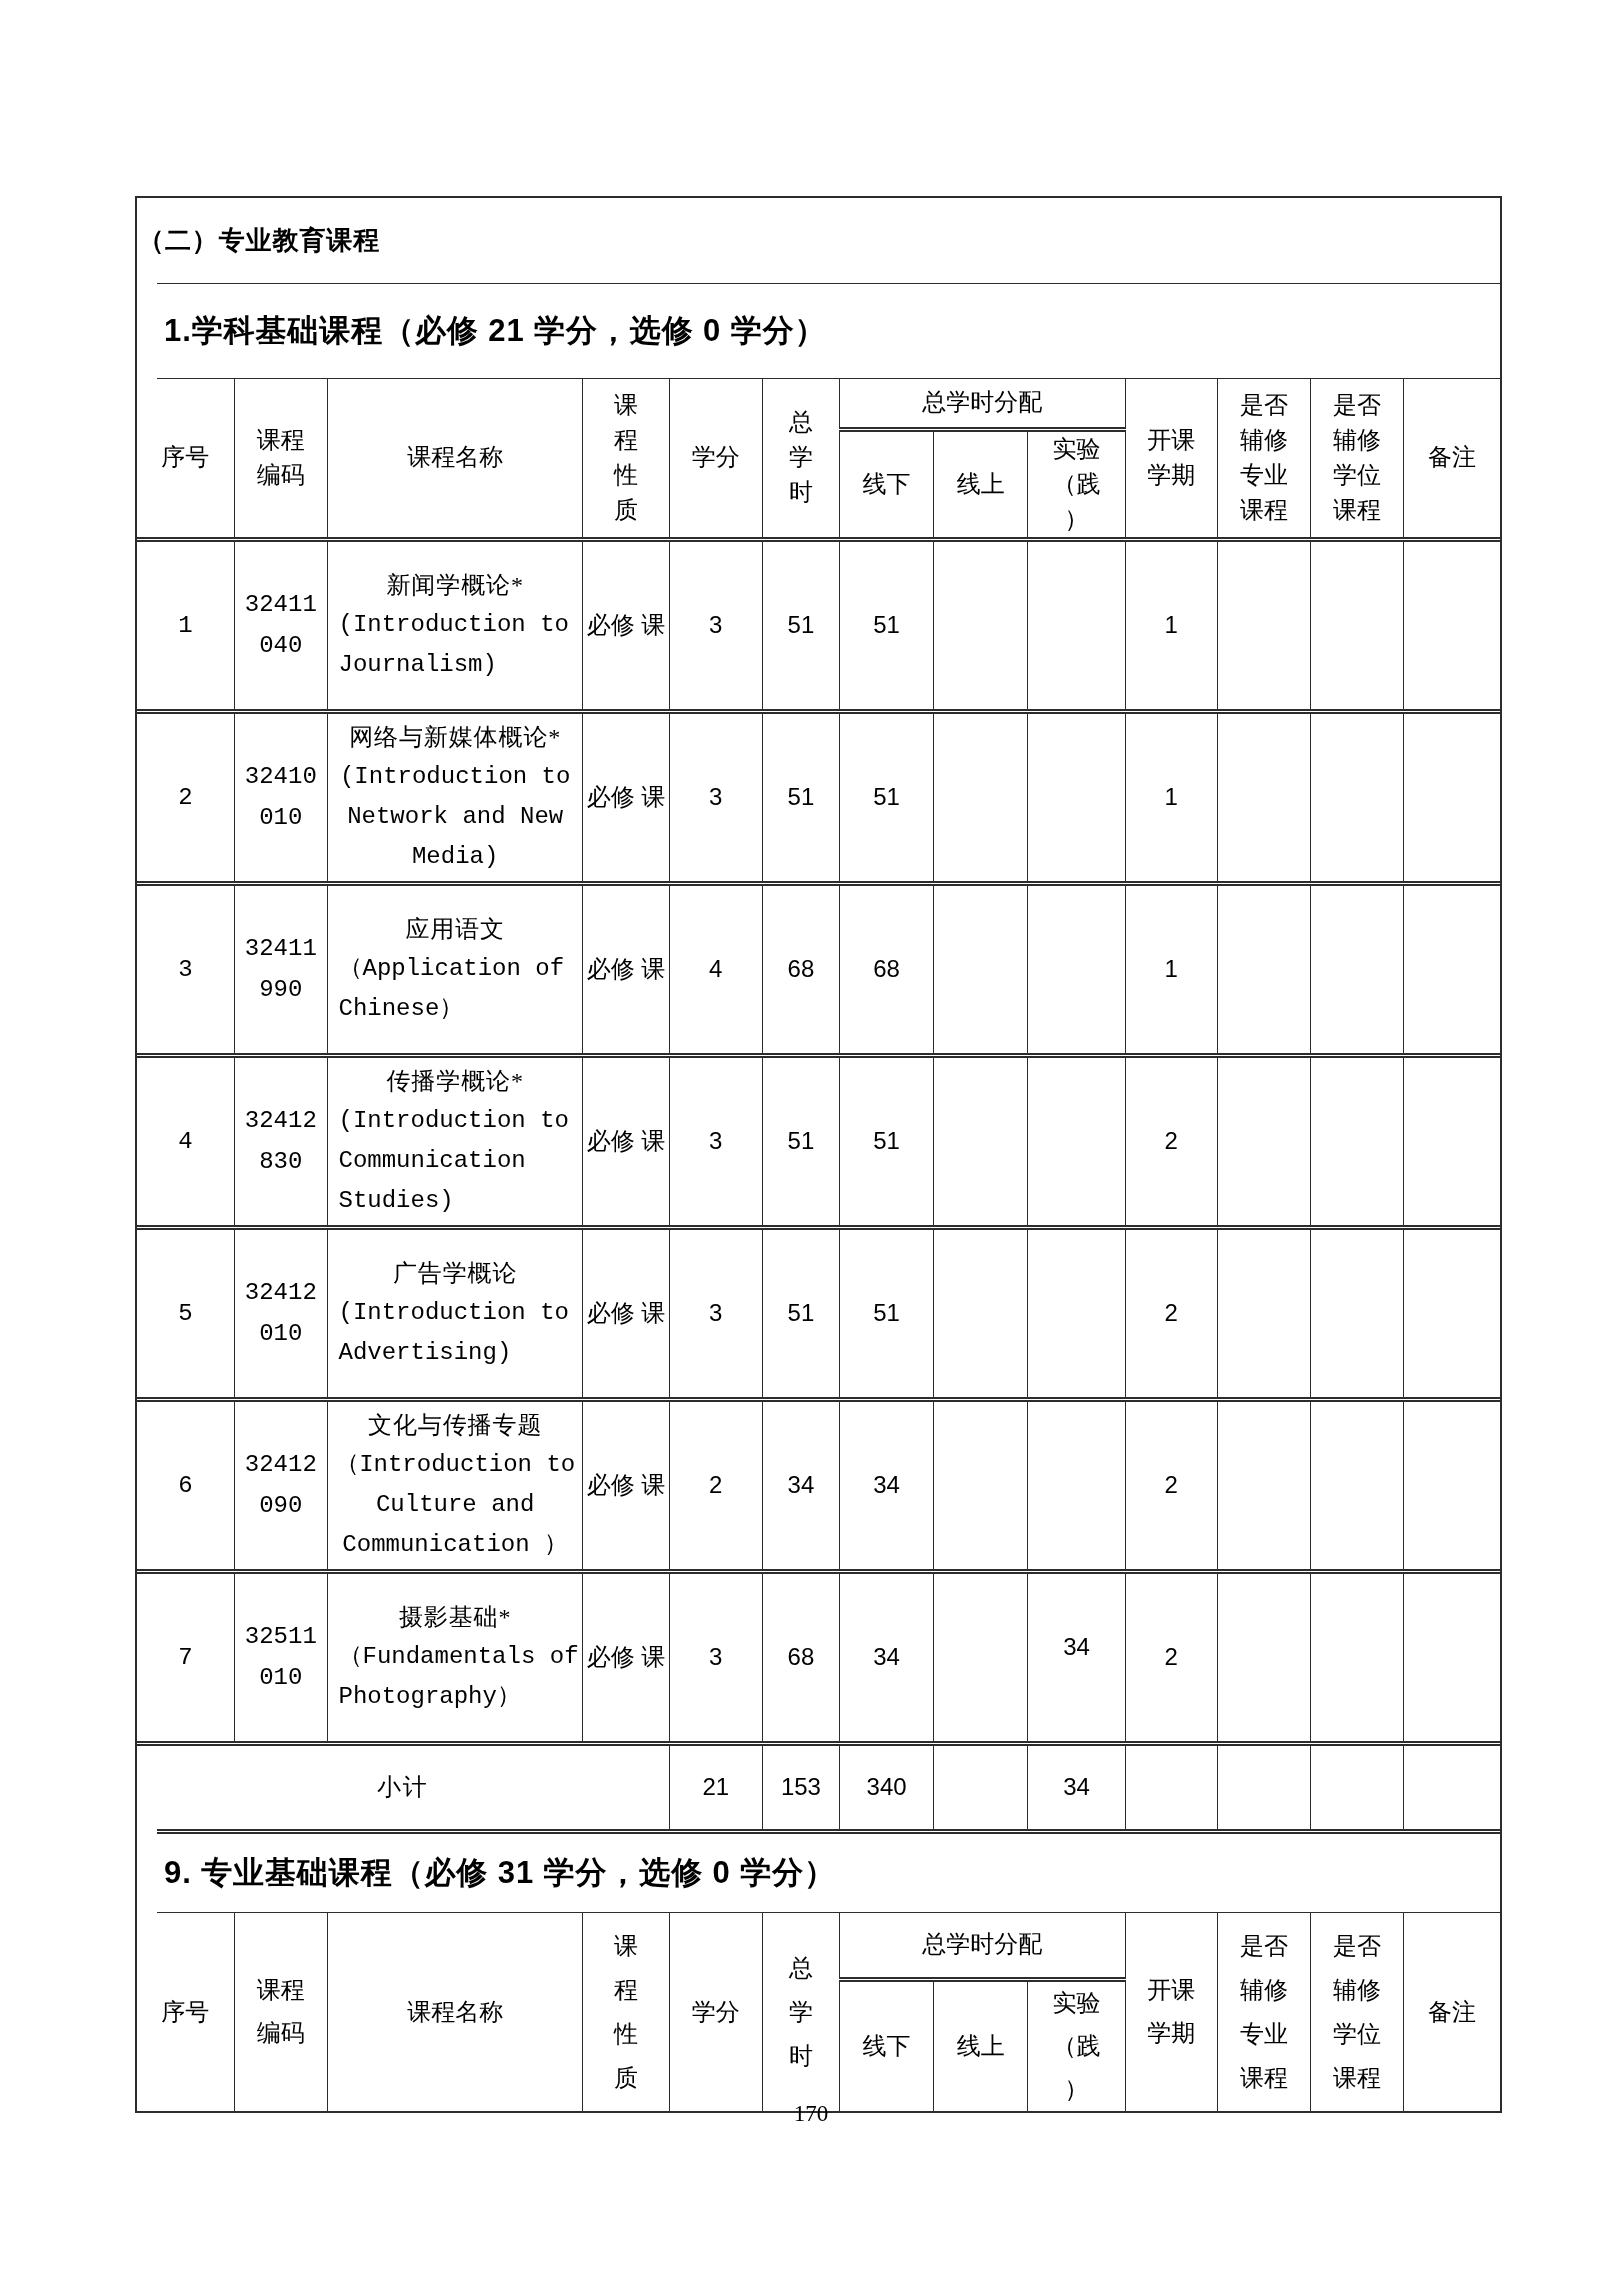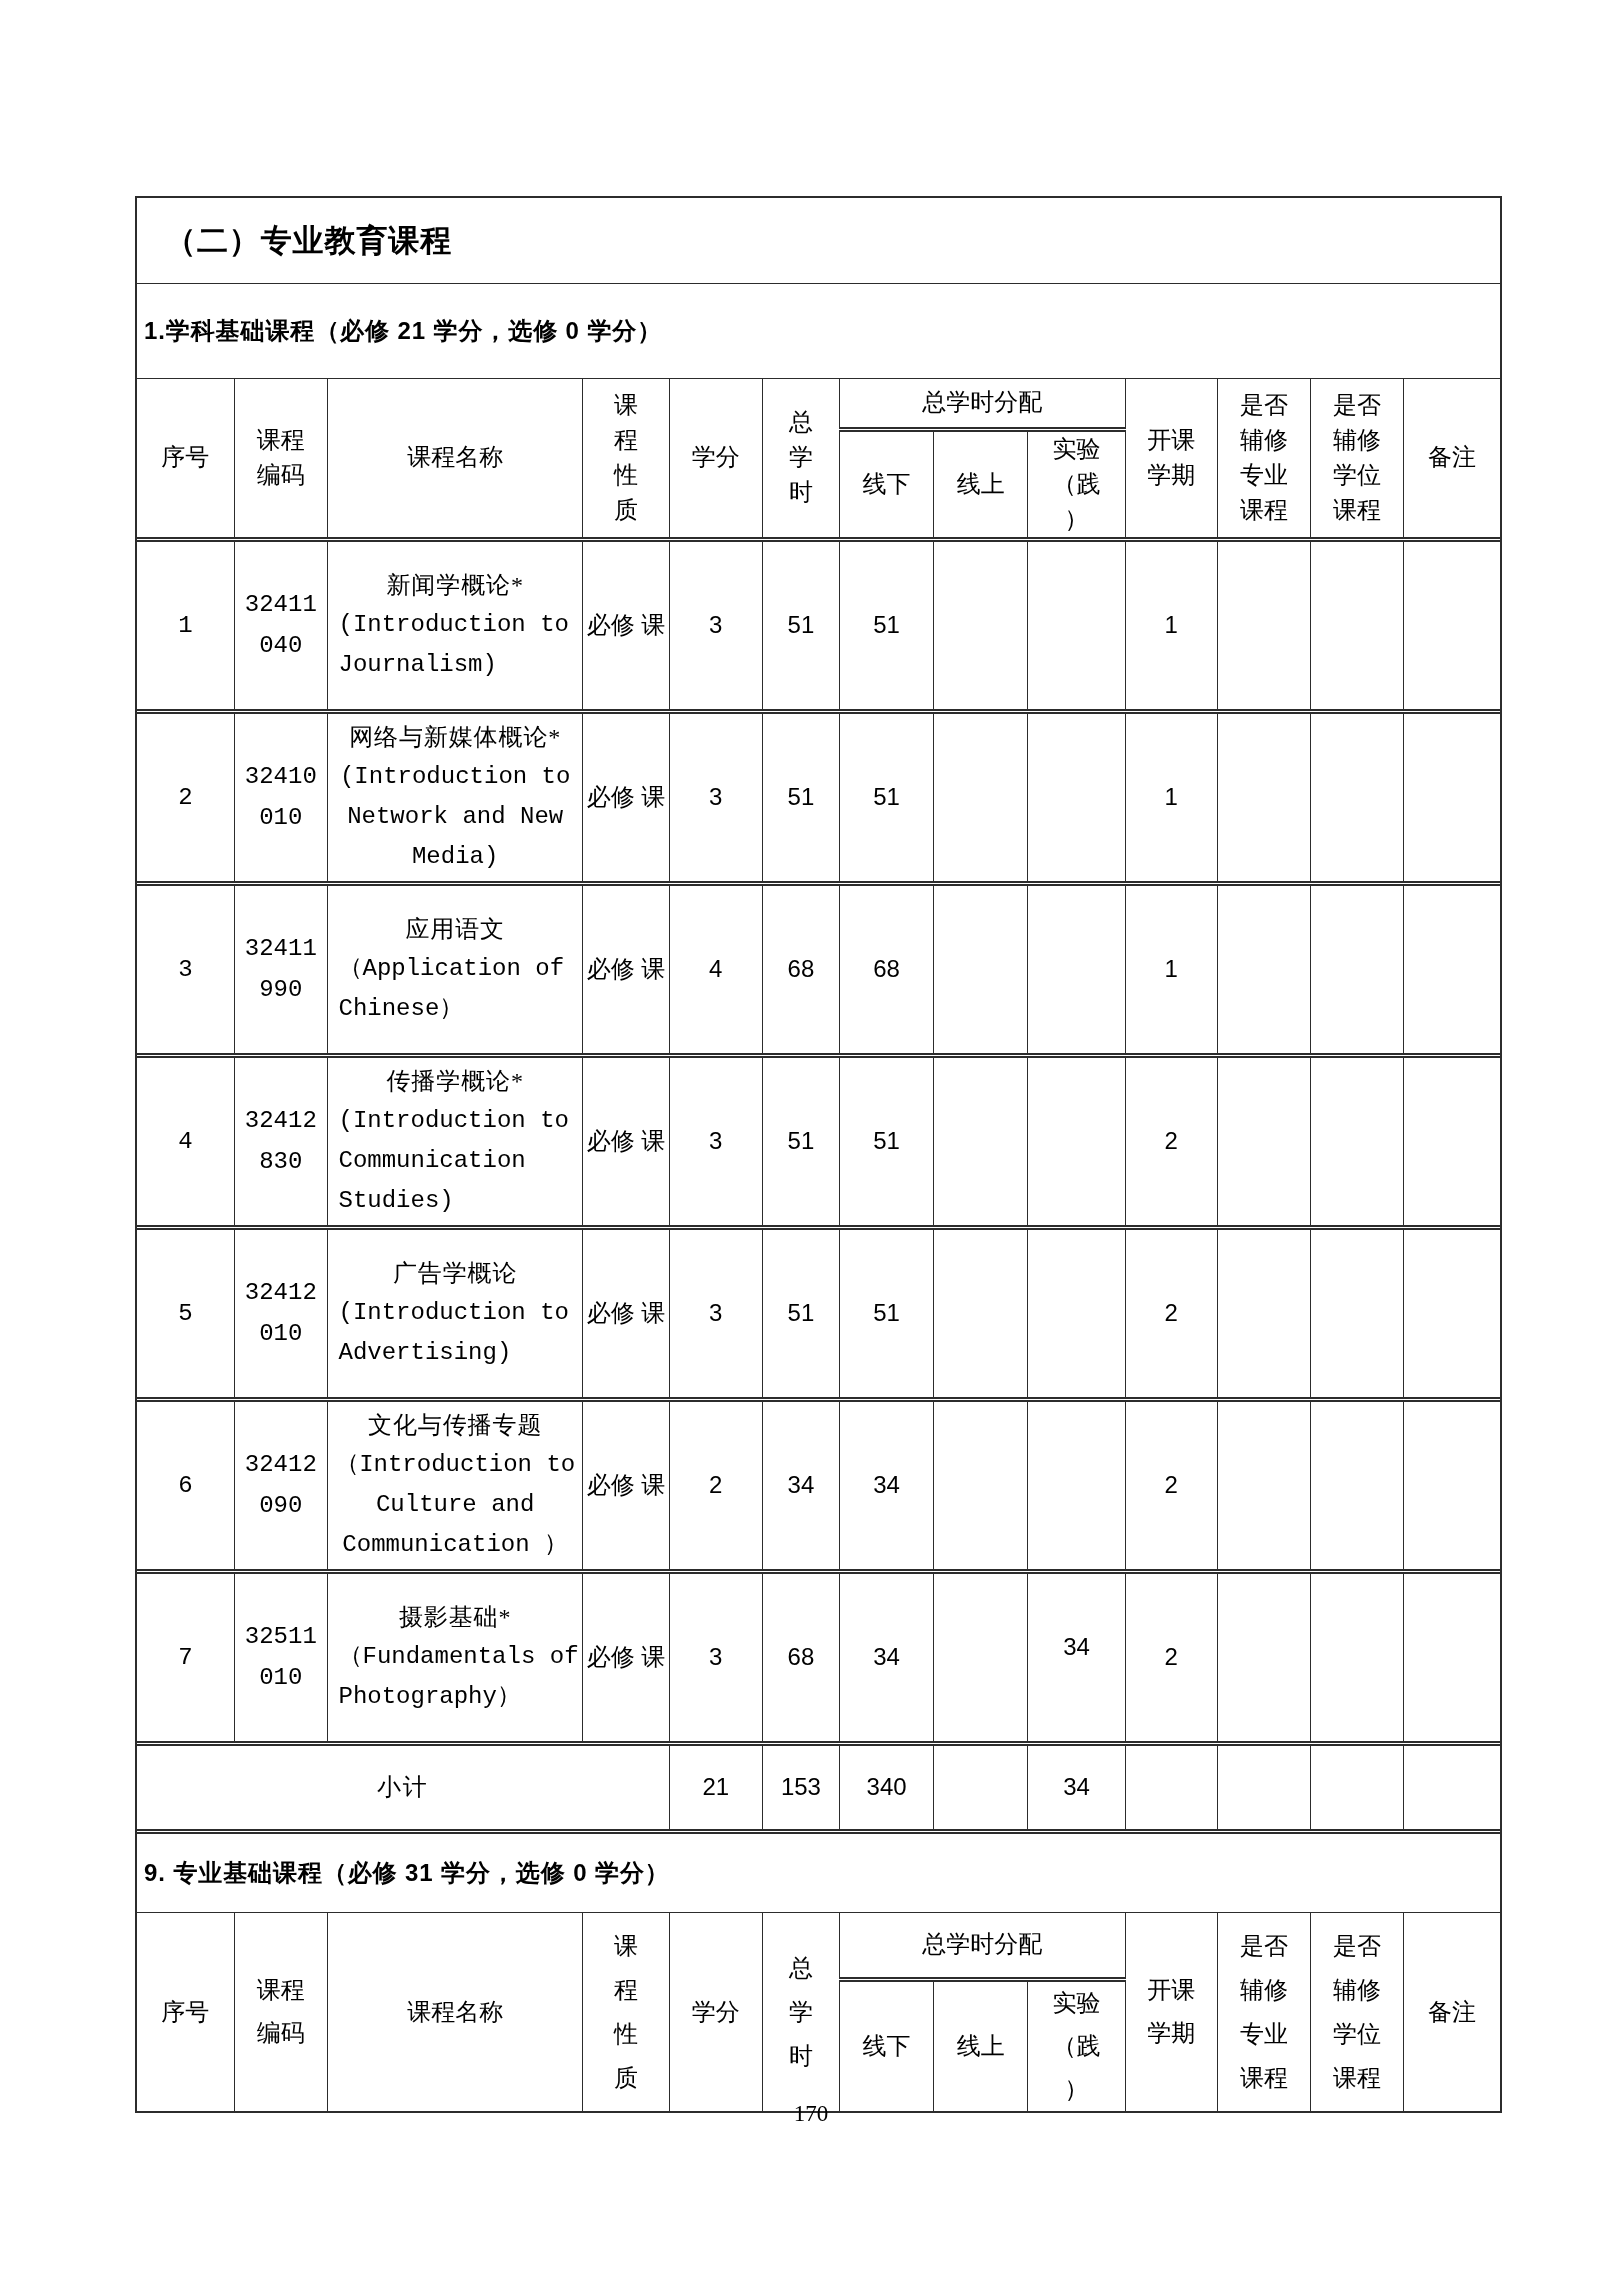--- a/index.html
+++ b/index.html
@@ -14,34 +14,35 @@
   }
   .content {
     position:absolute;
     left:135px; top:196px;
     width:1367px;
     border:2.7px solid #2c2c2c;
   }
   .row-boxtitle {
     height:85px;
     display:flex; align-items:center;
-    padding-left:28px;
+    padding-left:1px;
     font-family:"Liberation Sans", sans-serif;
-    font-weight:bold; font-size:31px;
+    font-weight:bold; font-size:26px;
     letter-spacing:0.9px;
   }
   .row-section {
     height:96px;
     display:flex; align-items:center;
     padding-left:7px;
     font-family:"Liberation Sans", sans-serif;
-    font-weight:bold; font-size:24px;
+    font-weight:bold; font-size:31px;
     border-top:1.8px solid #2c2c2c;
     border-bottom:1.8px solid #2c2c2c;
     letter-spacing:0.9px;
+    margin-left:20px;
   }
   .row-section.third { height:84px; border-top:5.3px double #2c2c2c; }
 
   table.ctable {
     width:100%;
     border-collapse:collapse;
     table-layout:fixed;
     border:0.9px hidden;
   }
   table.ctable td {

